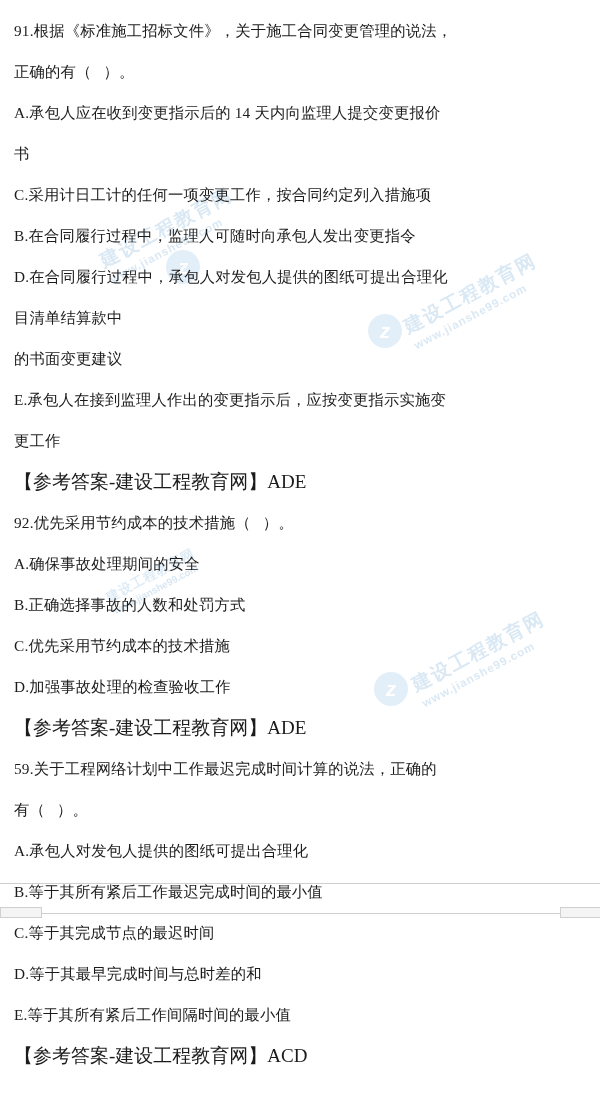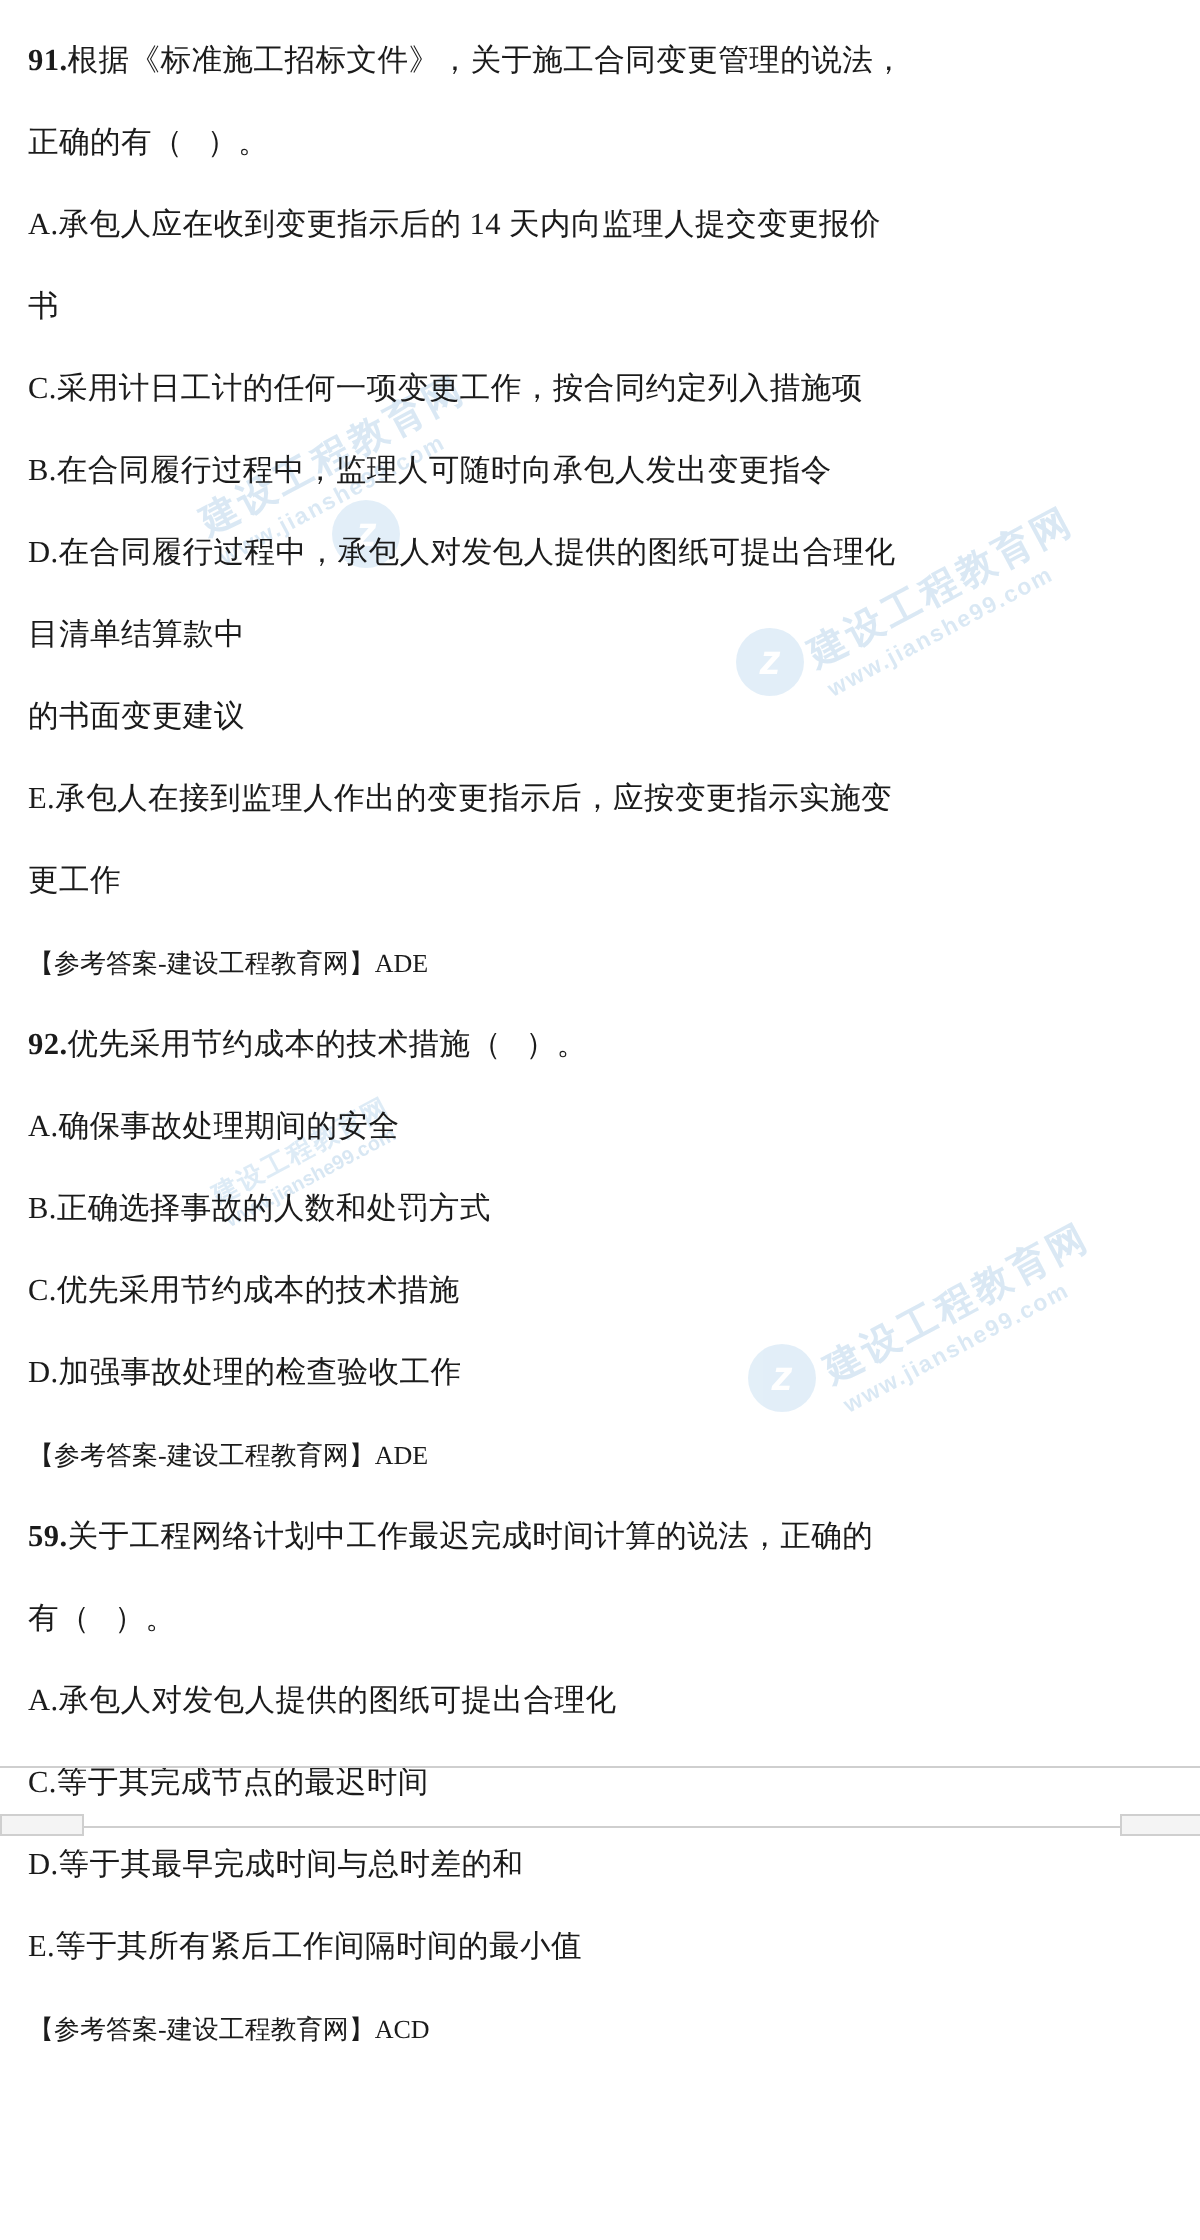--- a/index.html
+++ b/index.html
@@ -29,25 +29,25 @@
     box-sizing: border-box;
   }
   .line {
     font-size: 15.3px;
     line-height: 41px;
     letter-spacing: 0.2px;
     white-space: pre-wrap;
     color: #1b1b1b;
   }
   .qnum {
-    font-weight: bold;
+    font-weight: normal;
     margin-top: 46px;
   }
   .answer {
-    font-size: 13px;
+    font-size: 19px;
     line-height: 41px;
     color: #1b1b1b;
   }
   
   .hr {
     position: absolute;
     left: 0;
     width: 600px;
     border-top: 1px solid #cfcfcf;
     z-index: 5;
@@ -165,20 +165,21 @@
       <div class="line">B.正确选择事故的人数和处罚方式</div>
       <div class="line">C.优先采用节约成本的技术措施</div>
       <div class="line">D.加强事故处理的检查验收工作</div>
       <div class="answer">【参考答案-建设工程教育网】ADE</div>
     </div>
 
     <div>
       <div class="line"><span class="qnum">59.</span><span>关于工程网络计划中工作最迟完成时间计算的说法，正确的</span></div>
       <div class="line">有（   ）。</div>
       <div class="line">A.承包人对发包人提供的图纸可提出合理化</div>
+      <div class="line">B.等于其所有紧后工作最迟完成时间的最小值</div>
       <div class="line">C.等于其完成节点的最迟时间</div>
       <div class="line">D.等于其最早完成时间与总时差的和</div>
       <div class="line">E.等于其所有紧后工作间隔时间的最小值</div>
       <div class="answer">【参考答案-建设工程教育网】ACD</div>
     </div>
 
   </div>
 
   <div class="hr" style="top:883px;"></div>
   <div class="hr" style="top:913px;"></div>

